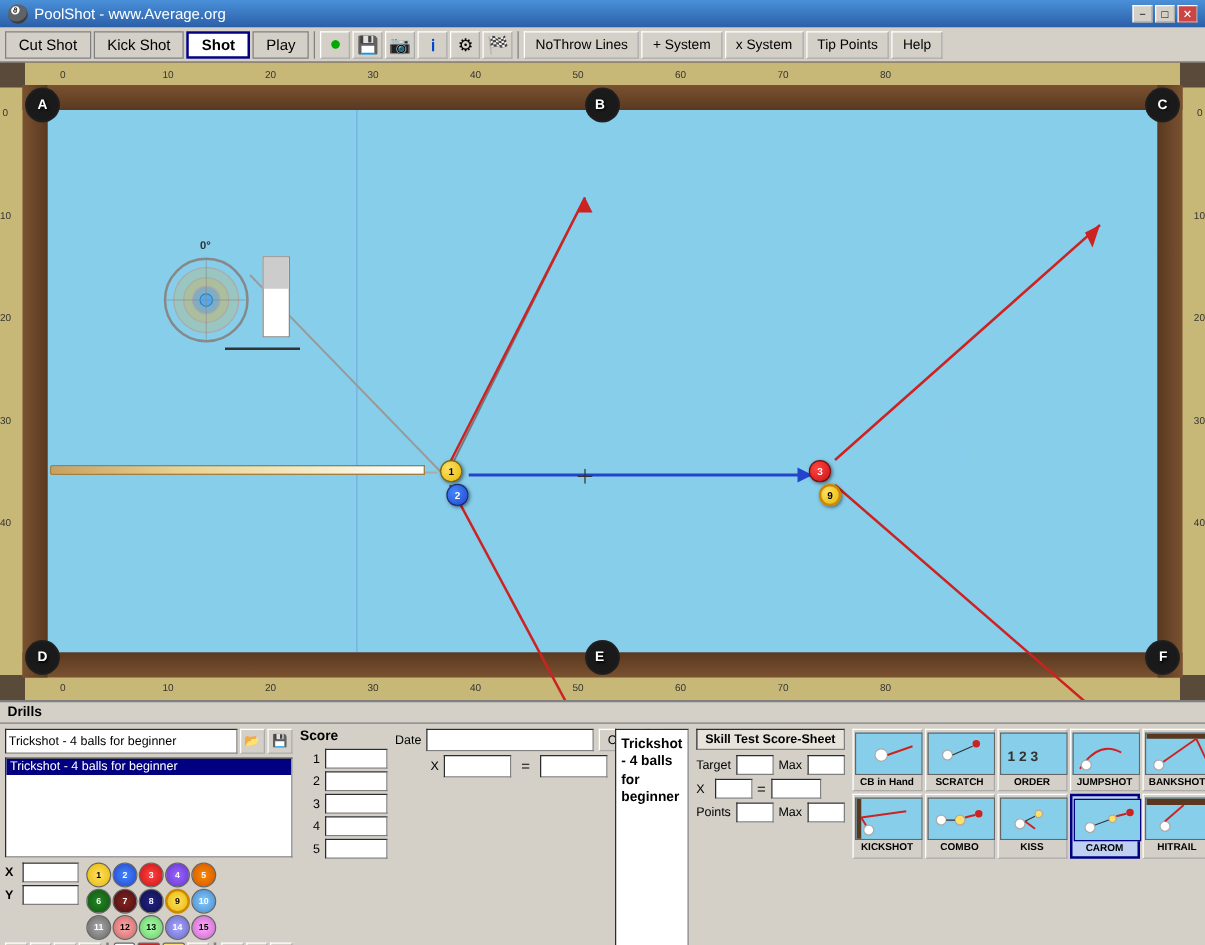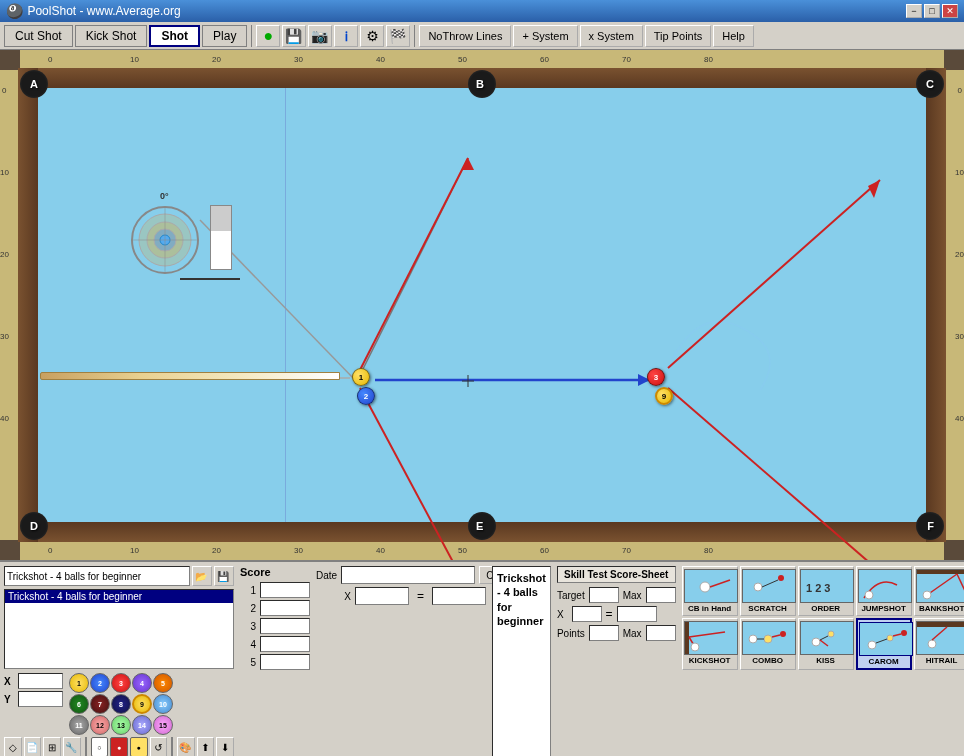--- a/index.html
+++ b/index.html
@@ -522,20 +522,21 @@
     <svg width="12" height="12">
         <line x1="6" y1="0" x2="6" y2="12" stroke="#333" stroke-width="1"></line>
         <line x1="0" y1="6" x2="12" y2="6" stroke="#333" stroke-width="1"></line>
       </svg>
   </div>
 
   <div style="position:absolute;top:38px;bottom:38px;left:285px;width:1px;background:rgba(100,120,200,0.4);z-index:29;"></div>
 </div>
 
 <div id="bottom-panel">
+  <div id="drills-label">Drills</div>
 
   <div id="bottom-content">
 
     <div id="drill-list-panel">
       <div class="panel-header">
         <input type="text" id="drill-name-input" value="Trickshot - 4 balls for beginner" style="width: 150px; height: 20px; font-size: 10px; border: 1px inset rgb(128, 128, 128);">
         <div class="small-btn">📂</div>
         <div class="small-btn">💾</div>
       </div>
 

